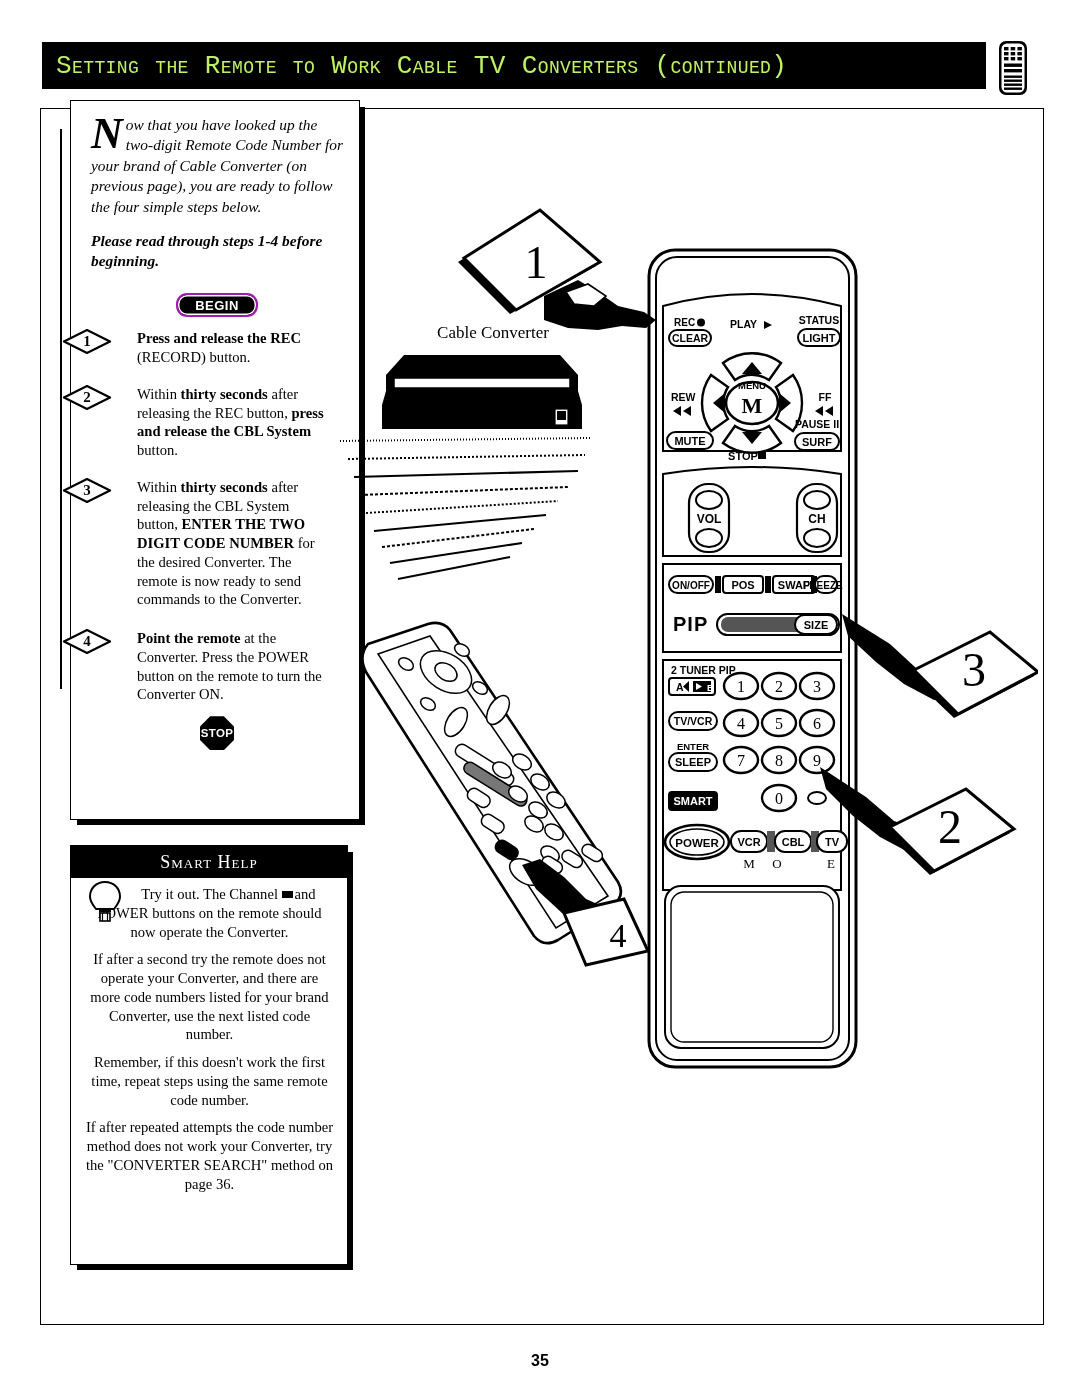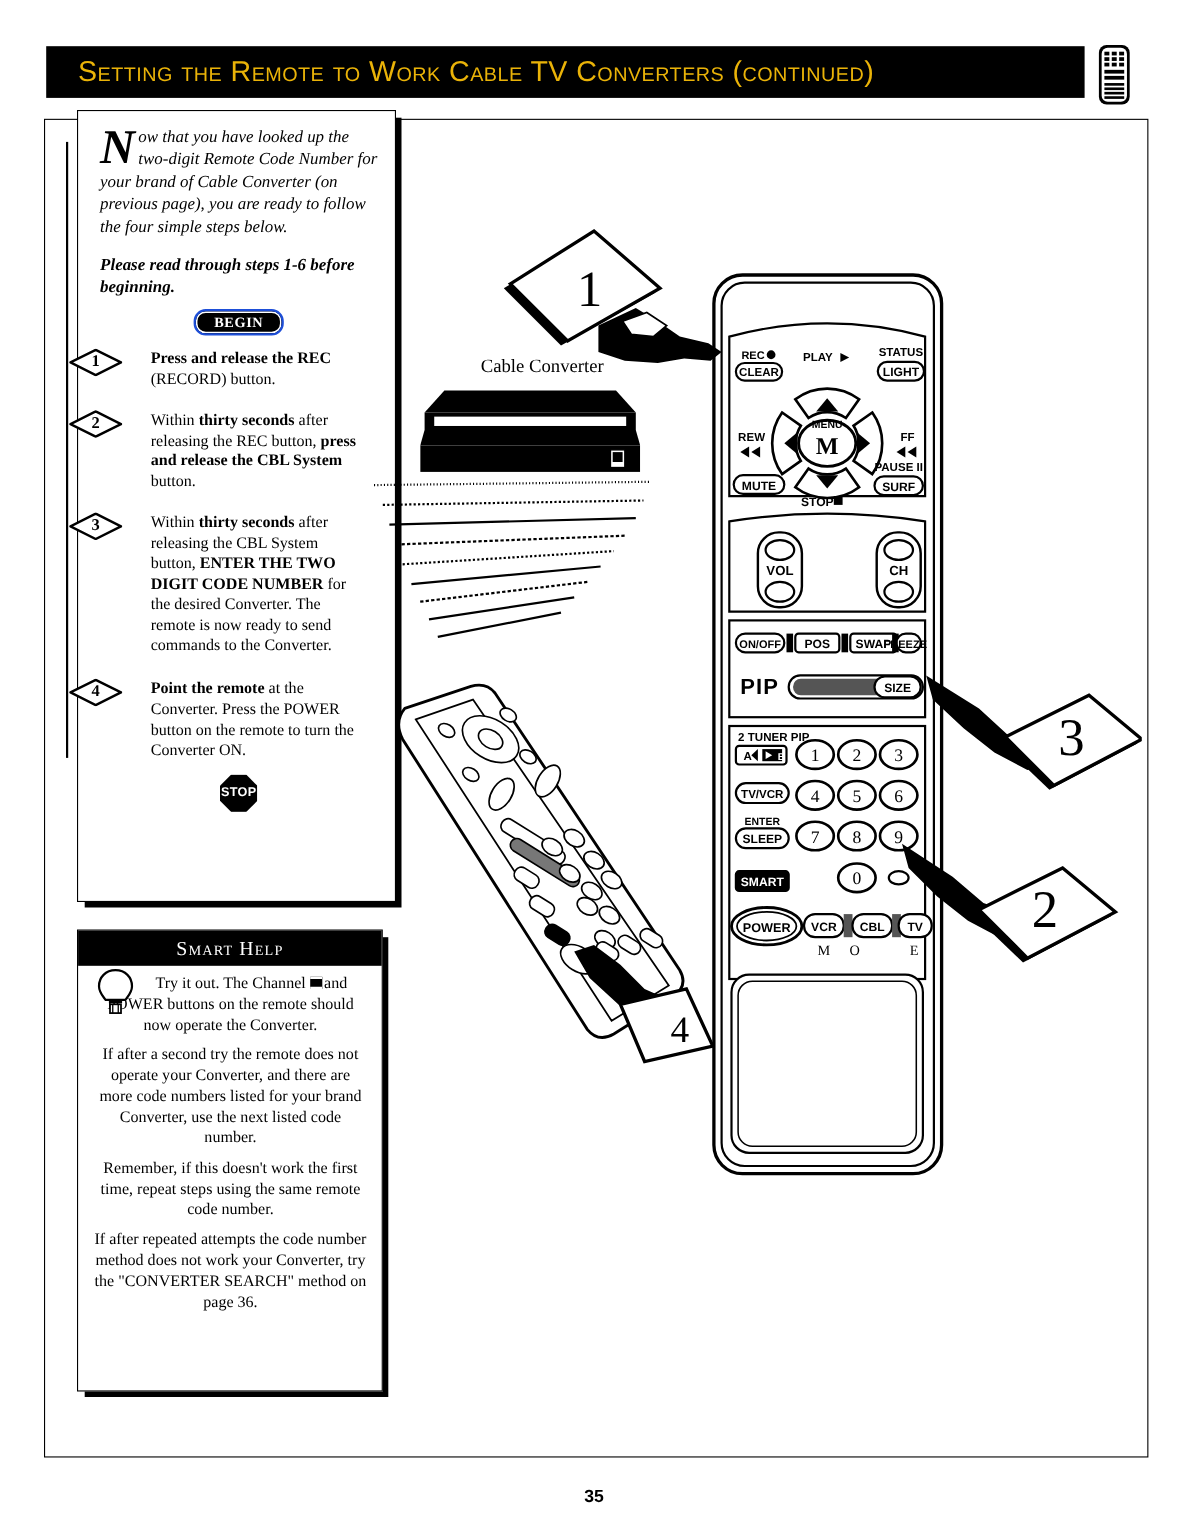--- a/index.html
+++ b/index.html
@@ -6,40 +6,40 @@
   body{width:1080px;height:1397px;position:relative;overflow:hidden;
        font-family:"Liberation Serif",serif;color:#000;}
 
   
   #page-border{position:absolute;left:40px;top:108px;width:1004px;height:1217px;
                border:1.5px solid #000;box-sizing:border-box;}
 
   
   #header-banner{position:absolute;left:42px;top:42px;width:944px;height:47px;
                  background:#000;display:flex;align-items:center;}
-  #header-title{color:#eab308;font-family:Liberation Sans, sans-serif;
-                font-size:26px;letter-spacing:.4px;padding-left:29px;
+  #header-title{color:#bef264;font-family:Liberation Mono, monospace;
+                font-size:26px;letter-spacing:.4px;padding-left:14px;
                 font-variant:small-caps;font-weight:400;white-space:nowrap;}
   #header-remote-icon{position:absolute;left:995px;top:40px;width:36px;height:56px;}
 
   
   #steps-box{position:absolute;left:70px;top:100px;width:290px;height:720px;
              border:1.6px solid #000;background:#fff;box-sizing:border-box;
              box-shadow:6px 6px 0 -1px #000;}
   #steps-inner{padding:14px 16px 0 20px;position:relative;}
 
   .intro{font-style:italic;font-size:15.4px;line-height:1.33;text-align:left;margin:0;}
   .intro .dropcap{float:left;font-size:44px;line-height:34px;font-style:italic;
                   font-weight:700;padding:2px 3px 0 0;font-family:"Liberation Serif",serif;}
   .intro-strong{font-style:italic;font-weight:700;font-size:15.4px;line-height:1.3;
                 margin:14px 0 0 0;}
 
-  .begin-badge{margin:10px auto 2px auto;width:78px;height:20px;background:#000;
-               border:2px solid #1d4ed8;border-radius:11px;color:#fff;font-size:13px;
-               font-weight:700;font-family:Liberation Serif, serif;
+  .begin-badge{margin:22px auto 2px auto;width:78px;height:20px;background:#000;
+               border:2px solid #a21caf;border-radius:11px;color:#fff;font-size:13px;
+               font-weight:700;font-family:Liberation Sans, sans-serif;
                display:flex;align-items:center;justify-content:center;
                letter-spacing:.5px;box-shadow:inset 0 0 0 1.5px #fff;}
 
   
   #step-rail{position:absolute;left:-11px;top:28px;width:2px;height:560px;background:#000;}
 
   .step{position:relative;margin:0 0 6px 0;min-height:30px;}
   .step-text{font-size:14.6px;line-height:1.285;margin:12px;padding-left:34px;text-indent:0;}
   .step-text b{font-weight:700;}
   .diamond{position:absolute;left:-28px;top:0px;width:48px;height:25px;
@@ -119,21 +119,21 @@
 <div id="page-border"></div>
 
 <div id="steps-box">
   <div id="steps-inner">
     <div id="step-rail"></div>
 
     <p class="intro">
       <span class="dropcap">N</span><span>ow that you have looked up the two-digit Remote Code Number for your brand of Cable Converter (on previous page), you are ready to follow the four simple steps below.</span>
     </p>
 
-    <p class="intro-strong">Please read through steps 1-6 before beginning.</p>
+    <p class="intro-strong">Please read through steps 1-4 before beginning.</p>
 
     <div class="begin-badge">BEGIN</div>
 
     <div class="step" style="margin-top:2px;">
       <div class="diamond">
         <svg width="48" height="25" viewBox="0 0 48 25">
             <polygon points="24,1 47,12.5 24,24 1,12.5" fill="#fff" stroke="#000" stroke-width="2.2"></polygon>
           </svg>
         <span>1</span>
       </div>

